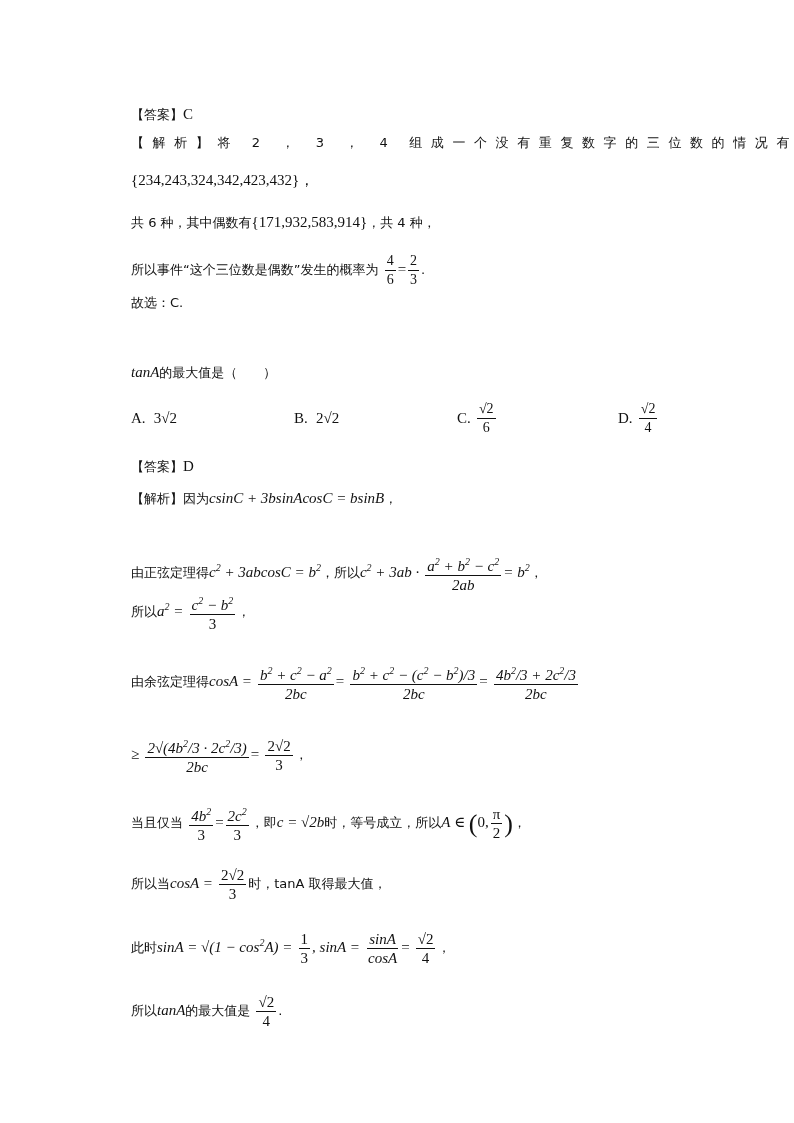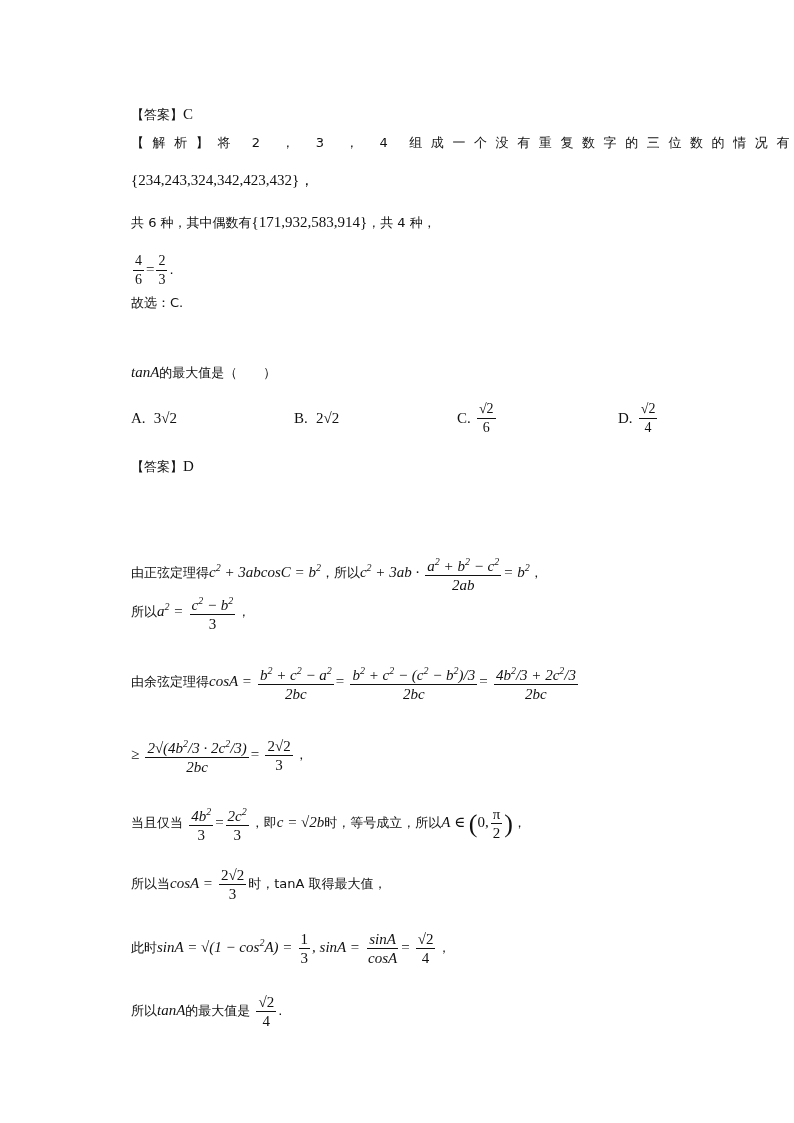--- a/index.html
+++ b/index.html
@@ -33,20 +33,21 @@
 
   <div class="line" style="top:170px;">
     <span class="m">{234,243,324,342,423,432}，</span>
   </div>
 
   <div class="line" style="top:212px;">
     <span>共 6 种，其中偶数有</span><span class="m">{171,932,583,914}</span><span>，共 4 种，</span>
   </div>
 
   <div class="line" style="top:252px;">
+    <span>所以事件“这个三位数是偶数”发生的概率为</span>
     <span class="frac sm">
         <span class="num">4</span>
         <span class="den">6</span>
       </span><span class="m">=</span><span class="frac sm">
         <span class="num">2</span>
         <span class="den">3</span>
       </span><span>.</span>
   </div>
 
   <div class="line" style="top:293px;">
@@ -75,20 +76,23 @@
     <span class="frac sm">
         <span class="num">√2</span>
         <span class="den">4</span>
       </span>
   </div>
 
   <div class="line" style="top:456px;">
     <span>【答案】</span><span class="m">D</span>
   </div>
 
+  <div class="line" style="top:488px;">
+    <span>【解析】</span><span>因为</span><span class="mi">csinC + 3bsinAcosC = bsinB</span><span>，</span>
+  </div>
 
   <div class="line" style="top:525px;margin-top:28px;">
     <span>由正弦定理得</span><span class="mi">c<sup>2</sup> + 3abcosC = b<sup>2</sup></span><span>，所以</span><span class="mi">c<sup>2</sup> + 3ab ·</span>
     <span class="frac">
         <span class="num mi">a<sup>2</sup> + b<sup>2</sup> − c<sup>2</sup></span>
         <span class="den mi">2ab</span>
       </span><span class="mi">= b<sup>2</sup></span><span>，</span>
   </div>
 
   <div class="line" style="top:592px;">

